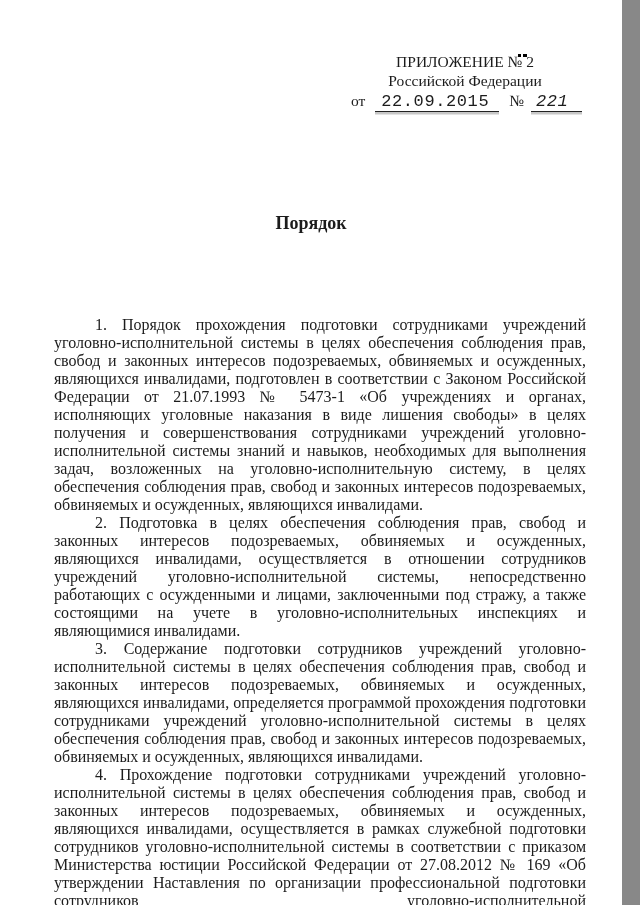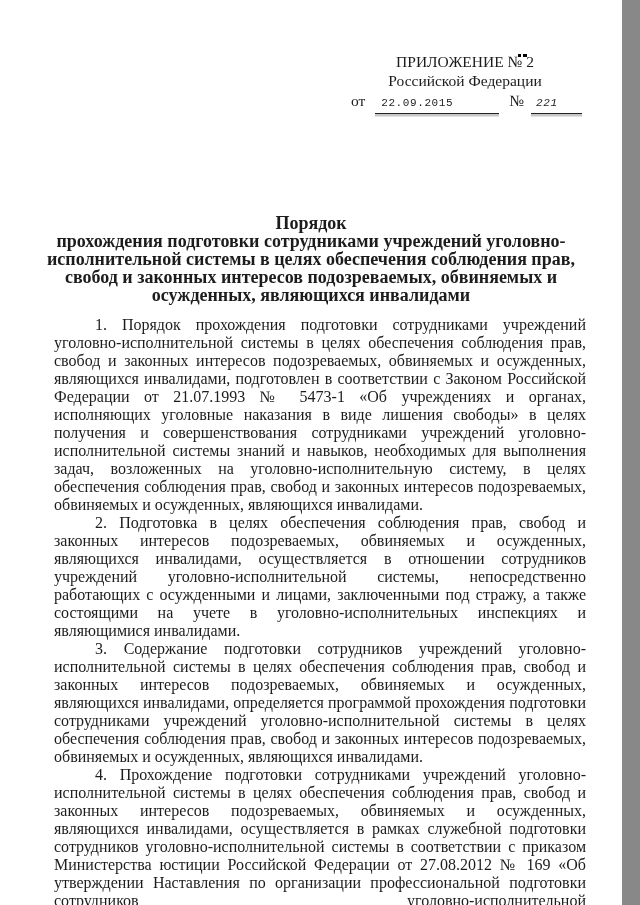--- a/index.html
+++ b/index.html
@@ -32,21 +32,21 @@
     align-items: baseline;
     justify-content: flex-end;
     margin-top: 1px;
     text-align: left;
   }
   .u {
     display: inline-block;
     border-bottom: 1.6px solid #222;
     box-shadow: 0 2.5px 0 rgba(70, 70, 70, 0.30);
     font-family: "Liberation Mono", monospace;
-    font-size: 11px;
+    font-size: 17px;
     letter-spacing: 0.6px;
     text-align: left;
   }
   .u-date {
     width: 118px;
     padding-left: 6px;
     margin-left: 10px;
     margin-right: 10px;
   }
   .u-num {
@@ -104,21 +104,20 @@
     <div class="date-line">
       <span>от</span>
       <span class="u u-date">22.09.2015</span>
       <span>№</span>
       <span class="u u-num">221</span>
     </div>
   </div>
 
   <div class="title">
     <div>Порядок</div>
-    <div>прохождения подготовки сотрудниками учреждений уголовно-исполнительной системы в целях обеспечения соблюдения прав, свобод и законных интересов подозреваемых, обвиняемых и осужденных, являющихся инвалидами</div>
   </div>
 
   <div class="body">
     <p>1. Порядок прохождения подготовки сотрудниками учреждений уголовно-исполнительной системы в целях обеспечения соблюдения прав, свобод и законных интересов подозреваемых, обвиняемых и осужденных, являющихся инвалидами, подготовлен в соответствии с Законом Российской Федерации от 21.07.1993 № 5473-1 «Об учреждениях и органах, исполняющих уголовные наказания в виде лишения свободы» в целях получения и совершенствования сотрудниками учреждений уголовно-исполнительной системы знаний и навыков, необходимых для выполнения задач, возложенных на уголовно-исполнительную систему, в целях обеспечения соблюдения прав, свобод и законных интересов подозреваемых, обвиняемых и осужденных, являющихся инвалидами.</p>
     <p>2. Подготовка в целях обеспечения соблюдения прав, свобод и законных интересов подозреваемых, обвиняемых и осужденных, являющихся инвалидами, осуществляется в отношении сотрудников учреждений уголовно-исполнительной системы, непосредственно работающих с осужденными и лицами, заключенными под стражу, а также состоящими на учете в уголовно-исполнительных инспекциях и являющимися инвалидами.</p>
     <p>3. Содержание подготовки сотрудников учреждений уголовно-исполнительной системы в целях обеспечения соблюдения прав, свобод и законных интересов подозреваемых, обвиняемых и осужденных, являющихся инвалидами, определяется программой прохождения подготовки сотрудниками учреждений уголовно-исполнительной системы в целях обеспечения соблюдения прав, свобод и законных интересов подозреваемых, обвиняемых и осужденных, являющихся инвалидами.</p>
     <p class="cut">4. Прохождение подготовки сотрудниками учреждений уголовно-исполнительной системы в целях обеспечения соблюдения прав, свобод и законных интересов подозреваемых, обвиняемых и осужденных, являющихся инвалидами, осуществляется в рамках служебной подготовки сотрудников уголовно-исполнительной системы в соответствии с приказом Министерства юстиции Российской Федерации от 27.08.2012 № 169 «Об утверждении Наставления по организации профессиональной подготовки сотрудников уголовно-исполнительной</p>
   </div>
 
 </div>

